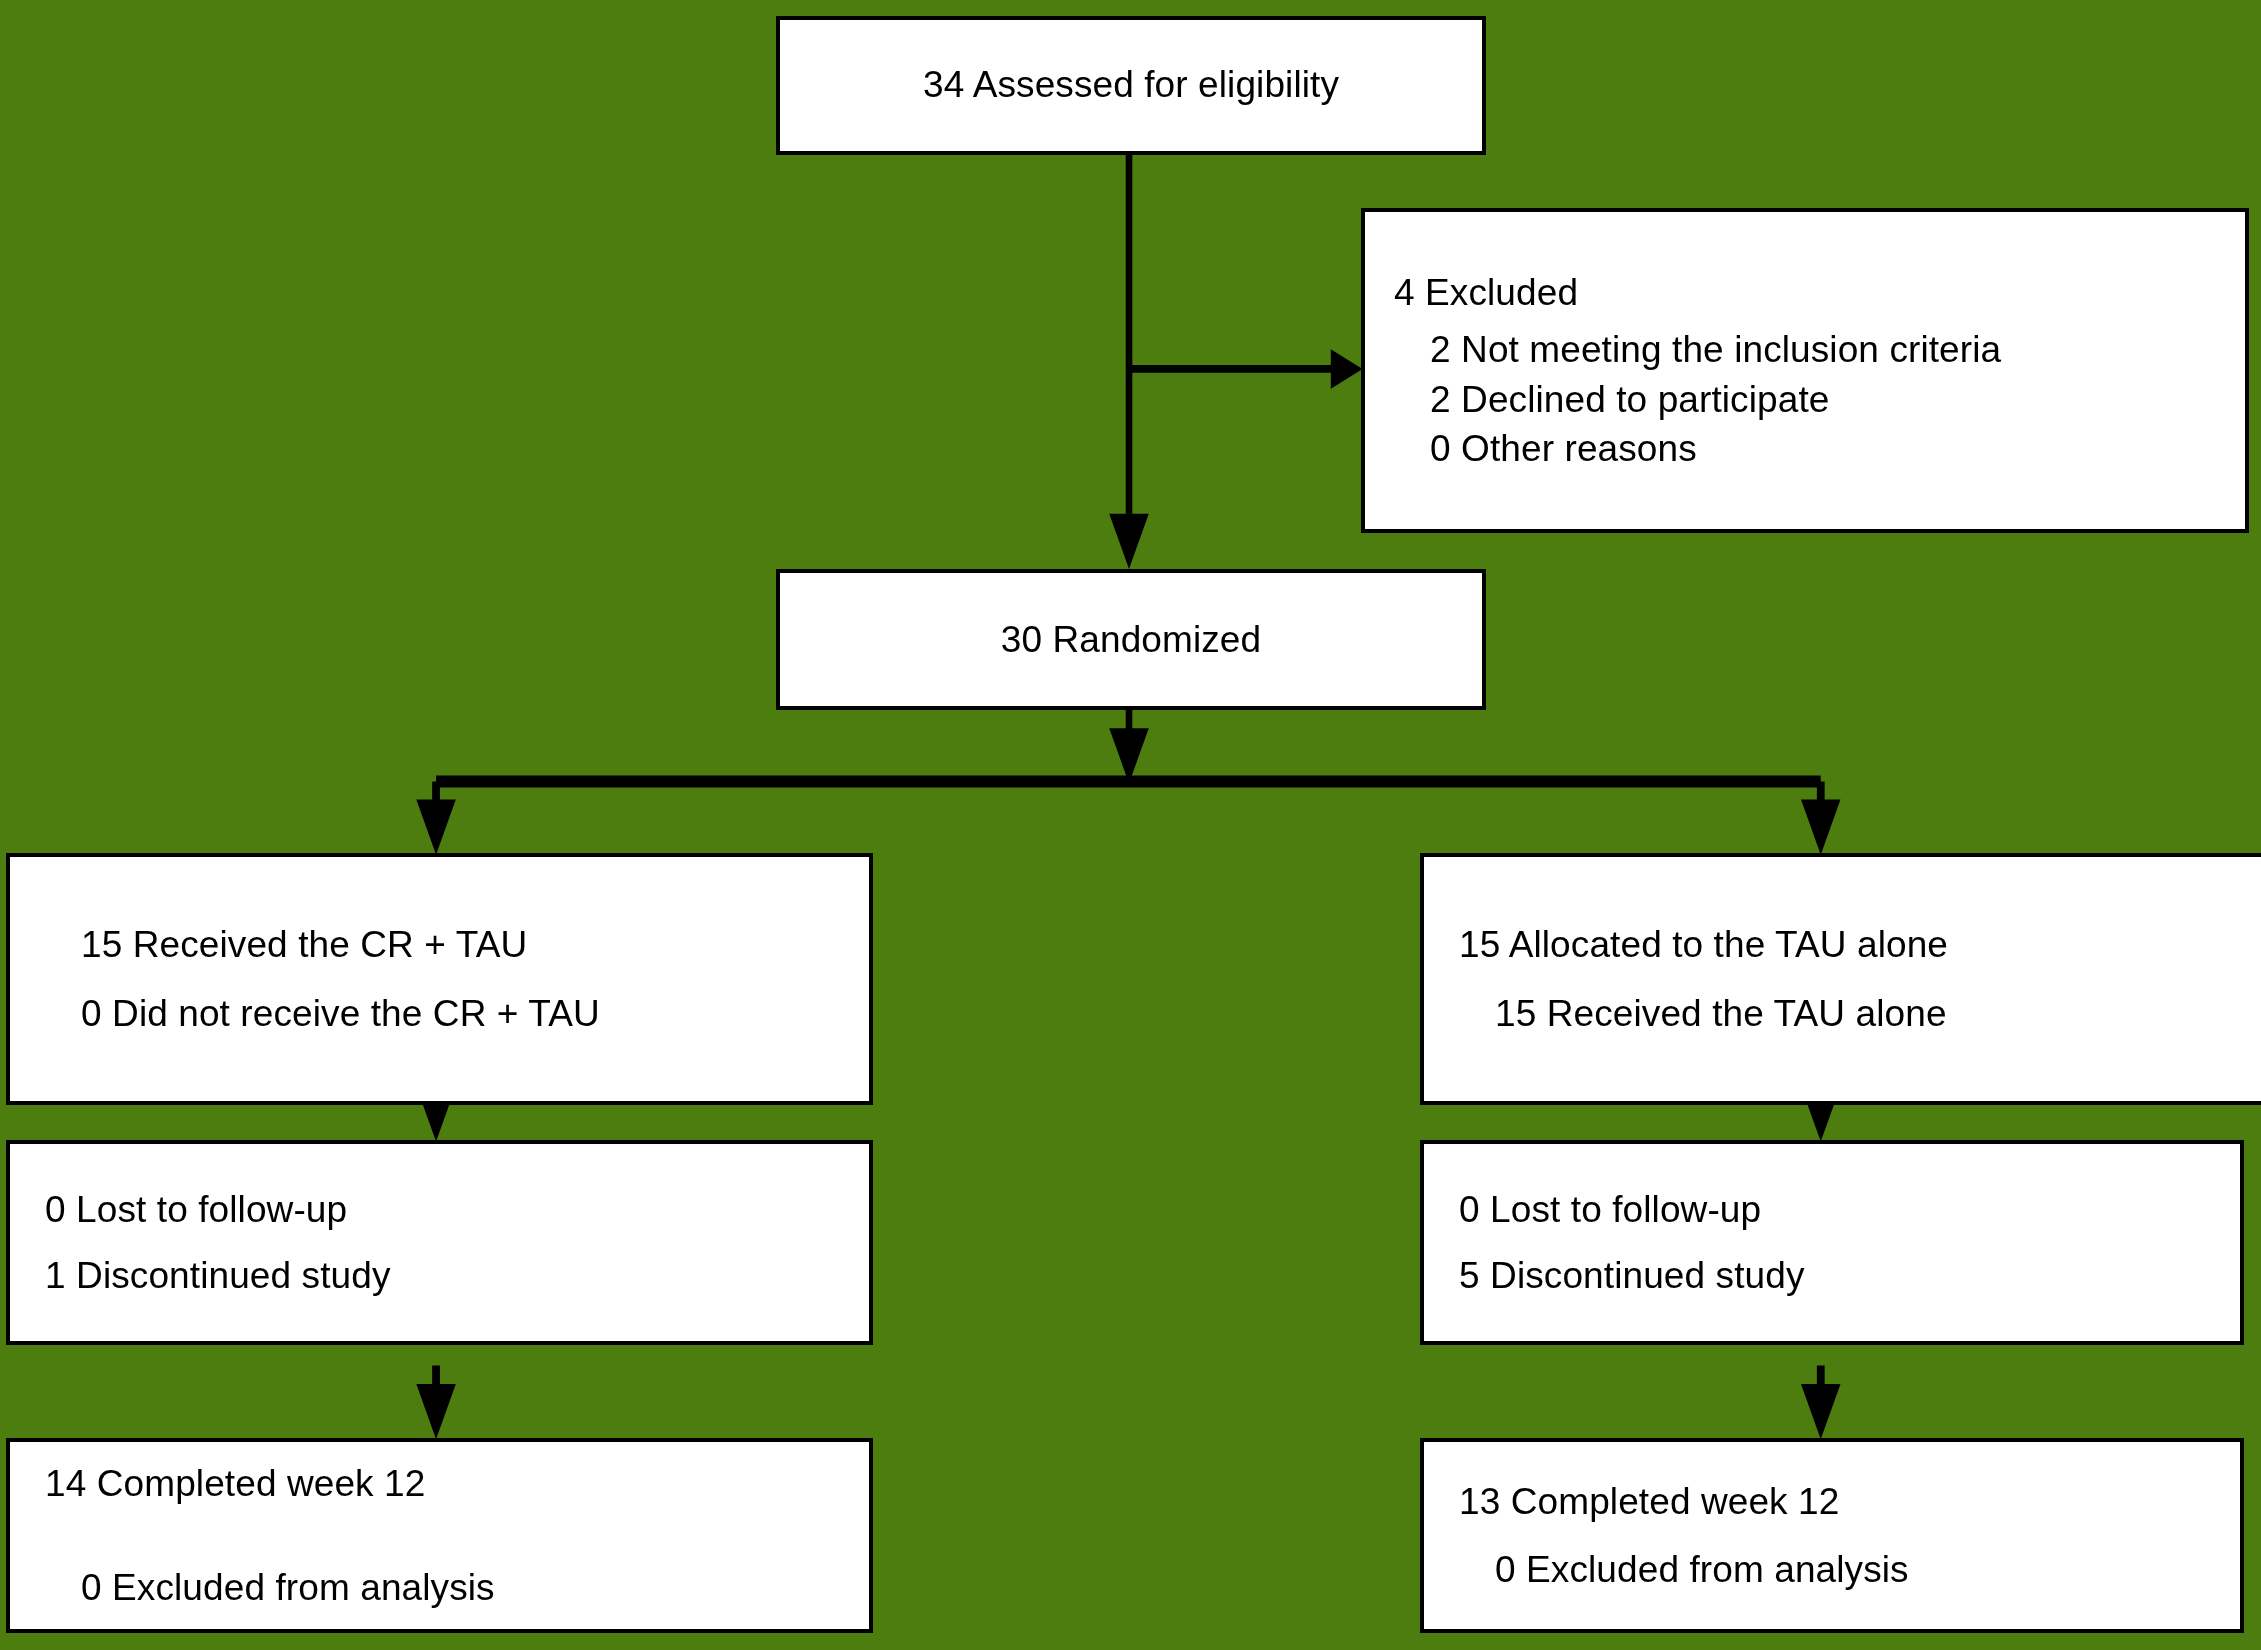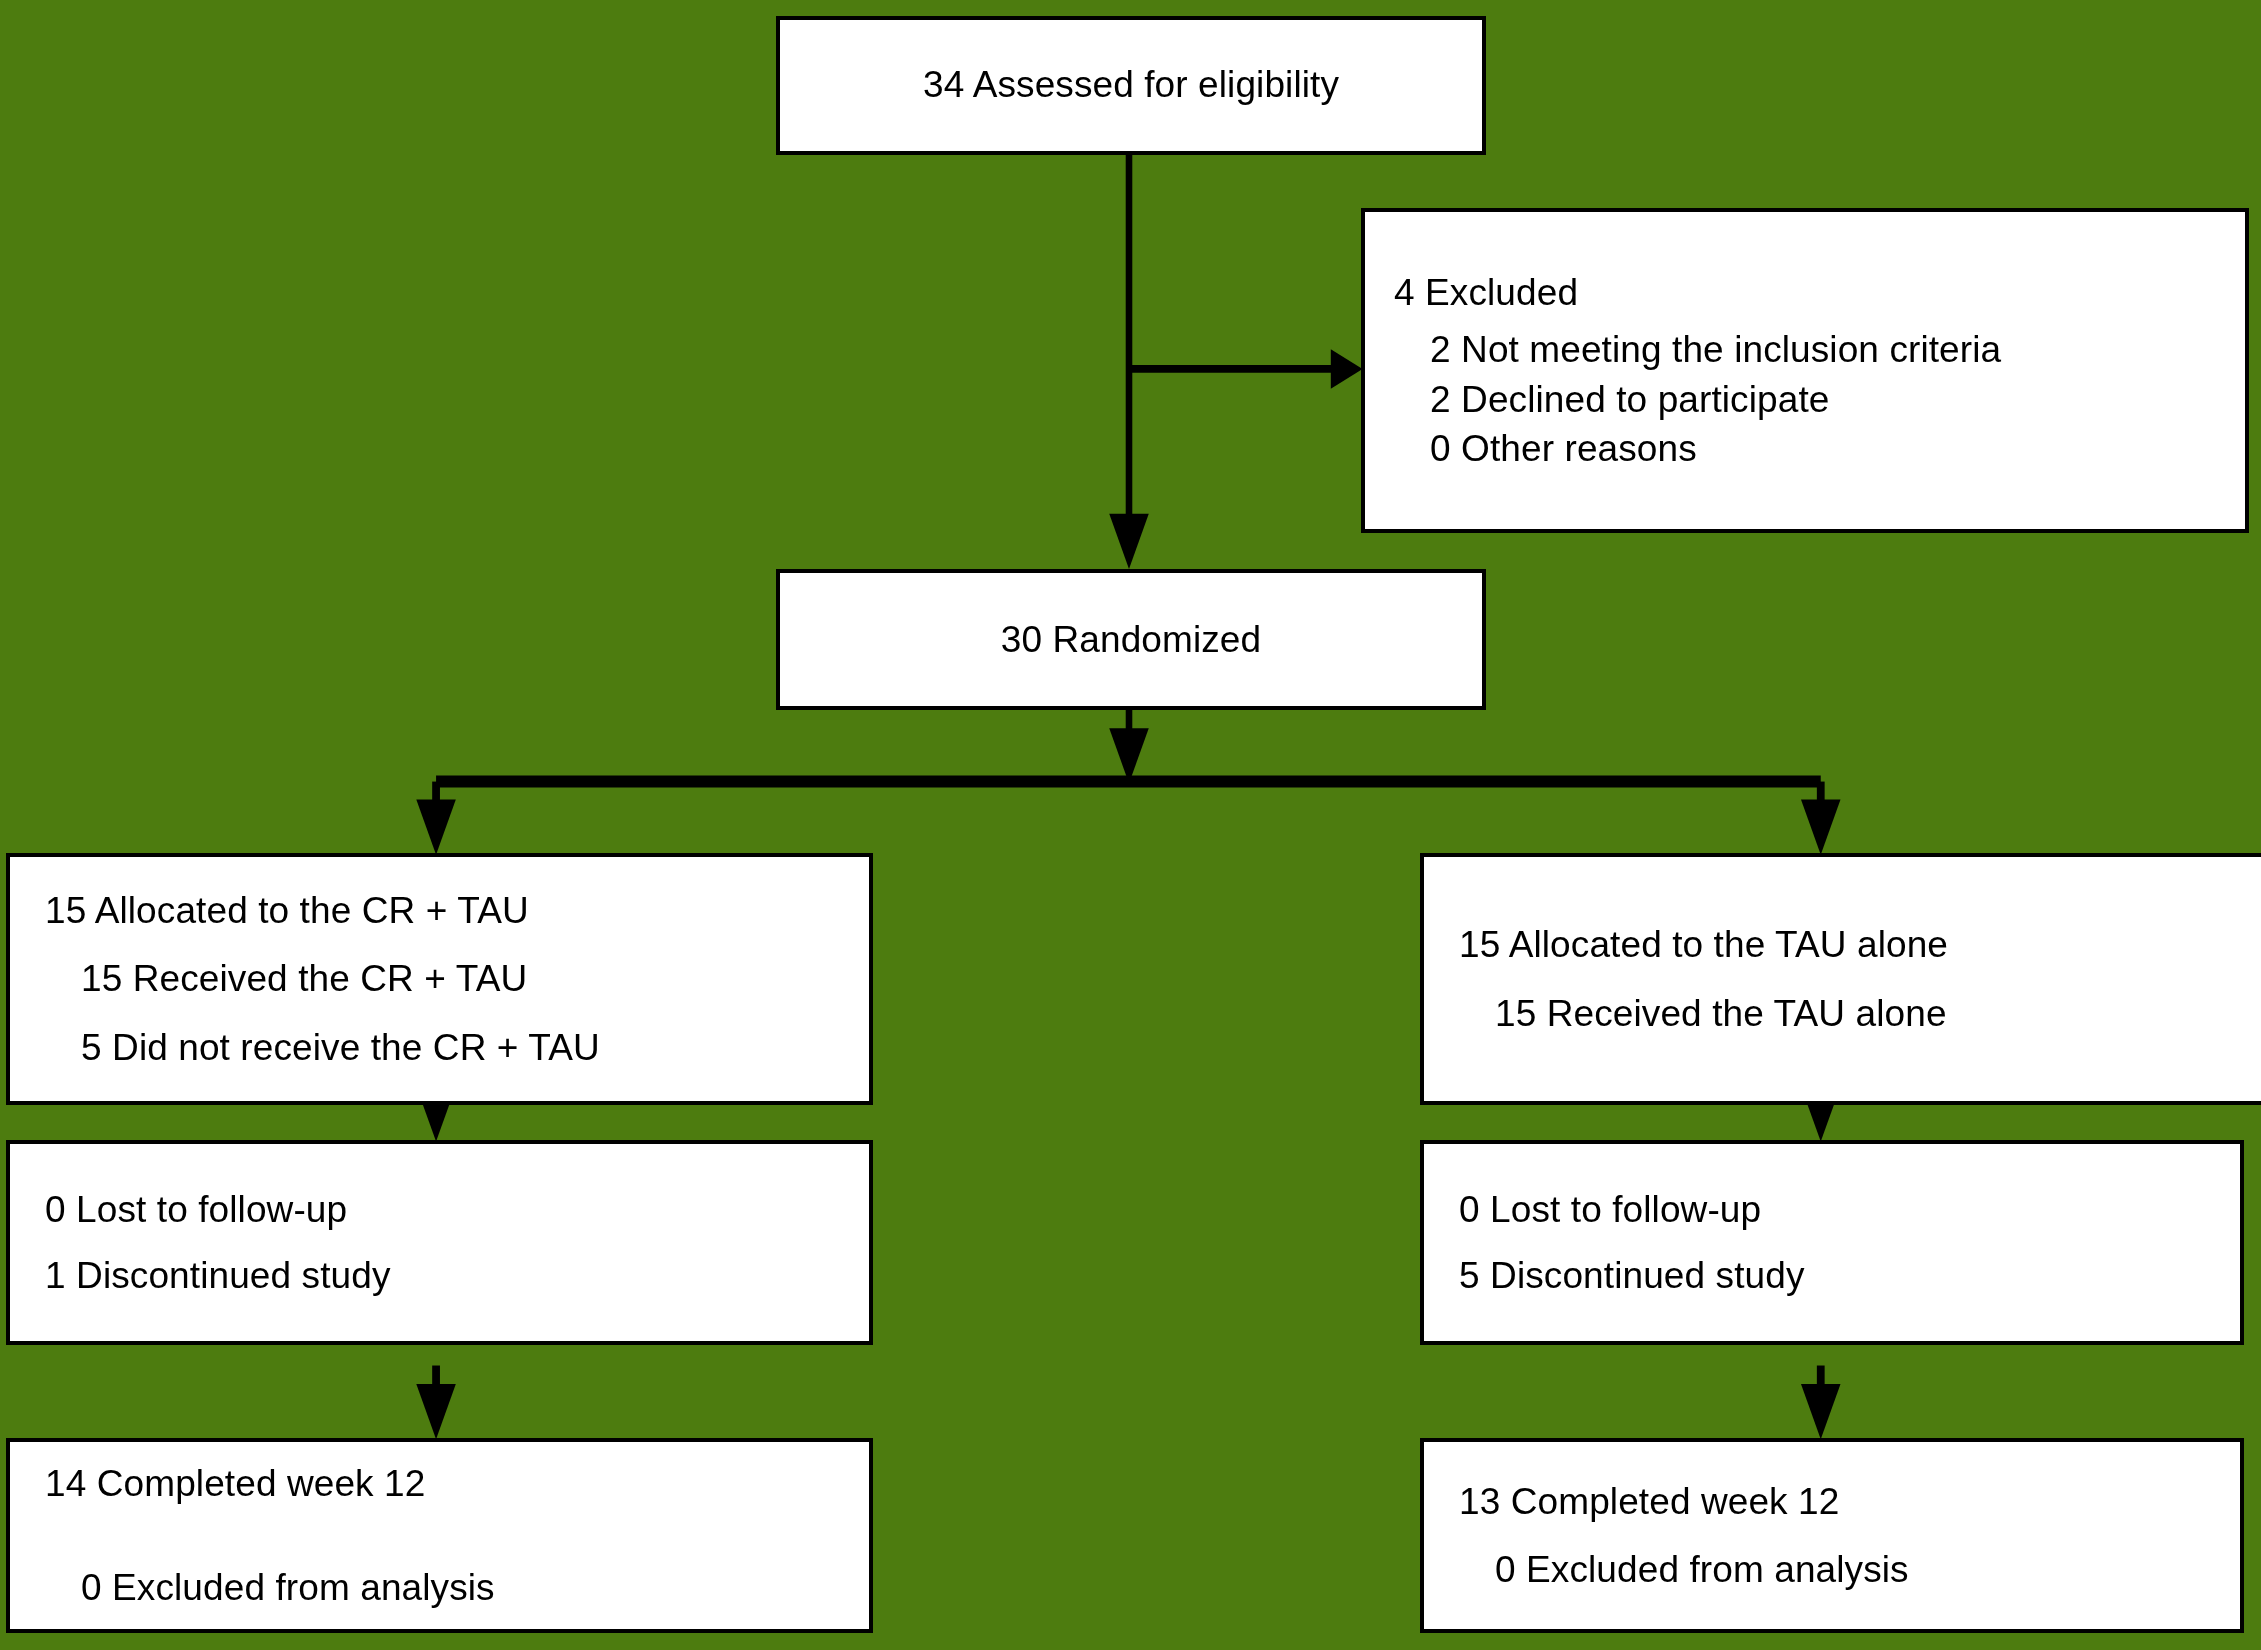--- a/index.html
+++ b/index.html
@@ -119,23 +119,22 @@
     <div class="node-line indent spaced">2 Not meeting the inclusion criteria</div>
     <div class="node-line indent">2 Declined to participate</div>
     <div class="node-line indent">0 Other reasons</div>
   </div>
 
   <div class="node centered" id="box-randomized">
     <div class="node-line">30 Randomized</div>
   </div>
 
   <div class="node left-align" id="box-alloc-left">
-    <div class="node-line">15 Allocated to the CR + TAU</div>
     <div class="node-line indent">15 Received the CR + TAU</div>
-    <div class="node-line indent">5 Did not receive the CR + TAU</div>
+    <div class="node-line indent">0 Did not receive the CR + TAU</div>
   </div>
 
   <div class="node left-align" id="box-alloc-right">
     <div class="node-line">15 Allocated to the TAU alone</div>
     <div class="node-line indent">15 Received the TAU alone</div>
   </div>
 
   <div class="node left-align" id="box-follow-left">
     <div class="node-line">0 Lost to follow-up</div>
     <div class="node-line">1 Discontinued study</div>

